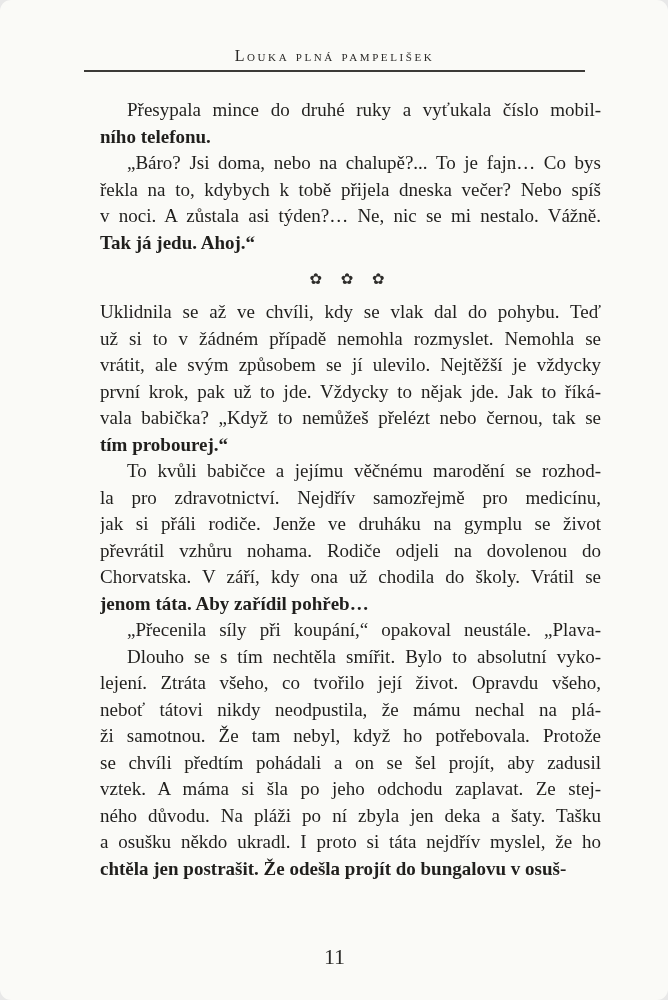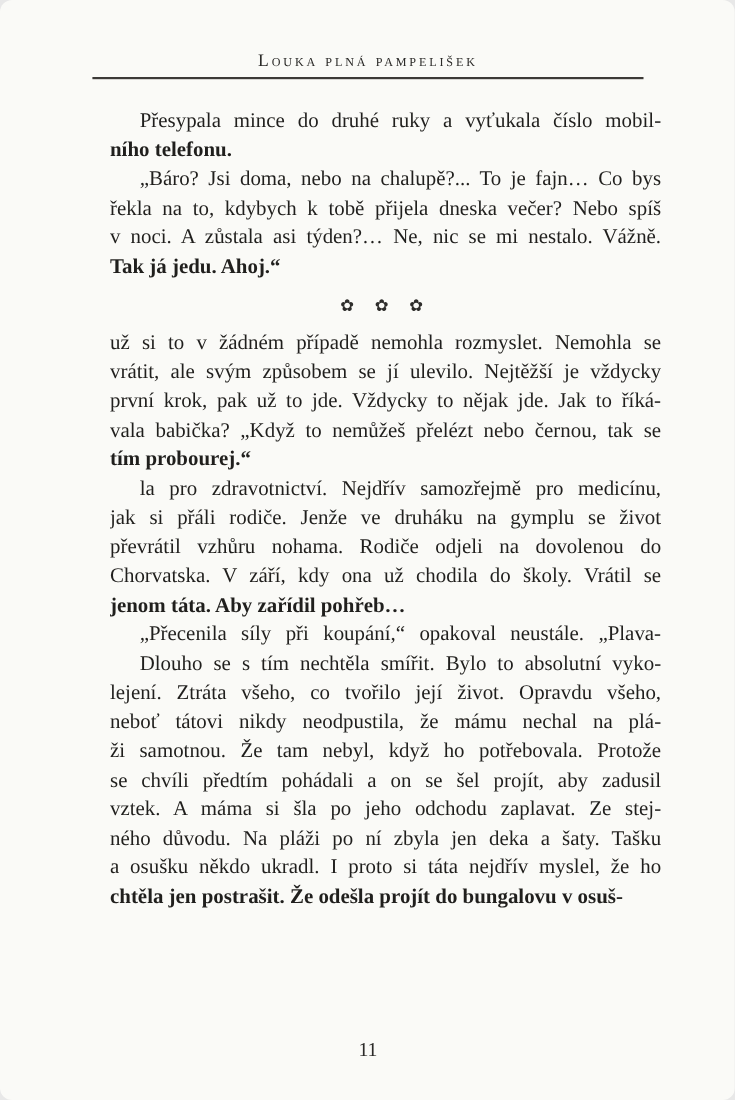--- a/index.html
+++ b/index.html
@@ -70,21 +70,21 @@
     font-size: 15px;
     letter-spacing: 7px;
     color: #2e2d2b;
   }
   .page-number {
     position: absolute;
     top: 944px;
     left: 84px;
     width: 501px;
     text-align: center;
-    font-size: 18px;
+    font-size: 22px;
     color: #2b2a28;
   }
 </style>
 </head>
 <body>
 
 <div class="page">
 
   <div class="running-head">Louka plná pampelišek</div>
   <div class="head-rule"></div>
@@ -101,28 +101,30 @@
       <div class="line">řekla na to, kdybych k tobě přijela dneska večer? Nebo spíš</div>
       <div class="line">v noci. A zůstala asi týden?… Ne, nic se mi nestalo. Vážně.</div>
       <div class="line last">Tak já jedu. Ahoj.“</div>
     </div>
 
     <div class="separator">
       <span class="florettes">✿ ✿ ✿</span>
     </div>
 
     <div class="para">
+      <div class="line">Uklidnila se až ve chvíli, kdy se vlak dal do pohybu. Teď</div>
       <div class="line">už si to v žádném případě nemohla rozmyslet. Nemohla se</div>
       <div class="line">vrátit, ale svým způsobem se jí ulevilo. Nejtěžší je vždycky</div>
       <div class="line">první krok, pak už to jde. Vždycky to nějak jde. Jak to říká-</div>
       <div class="line">vala babička? „Když to nemůžeš přelézt nebo černou, tak se</div>
       <div class="line last">tím probourej.“</div>
     </div>
 
     <div class="para indent">
+      <div class="line">To kvůli babičce a jejímu věčnému marodění se rozhod-</div>
       <div class="line">la pro zdravotnictví. Nejdřív samozřejmě pro medicínu,</div>
       <div class="line">jak si přáli rodiče. Jenže ve druháku na gymplu se život</div>
       <div class="line">převrátil vzhůru nohama. Rodiče odjeli na dovolenou do</div>
       <div class="line">Chorvatska. V září, kdy ona už chodila do školy. Vrátil se</div>
       <div class="line last">jenom táta. Aby zařídil pohřeb…</div>
     </div>
 
     <div class="para indent">
       <div class="line">„Přecenila síly při koupání,“ opakoval neustále. „Plava-</div>
     </div>

